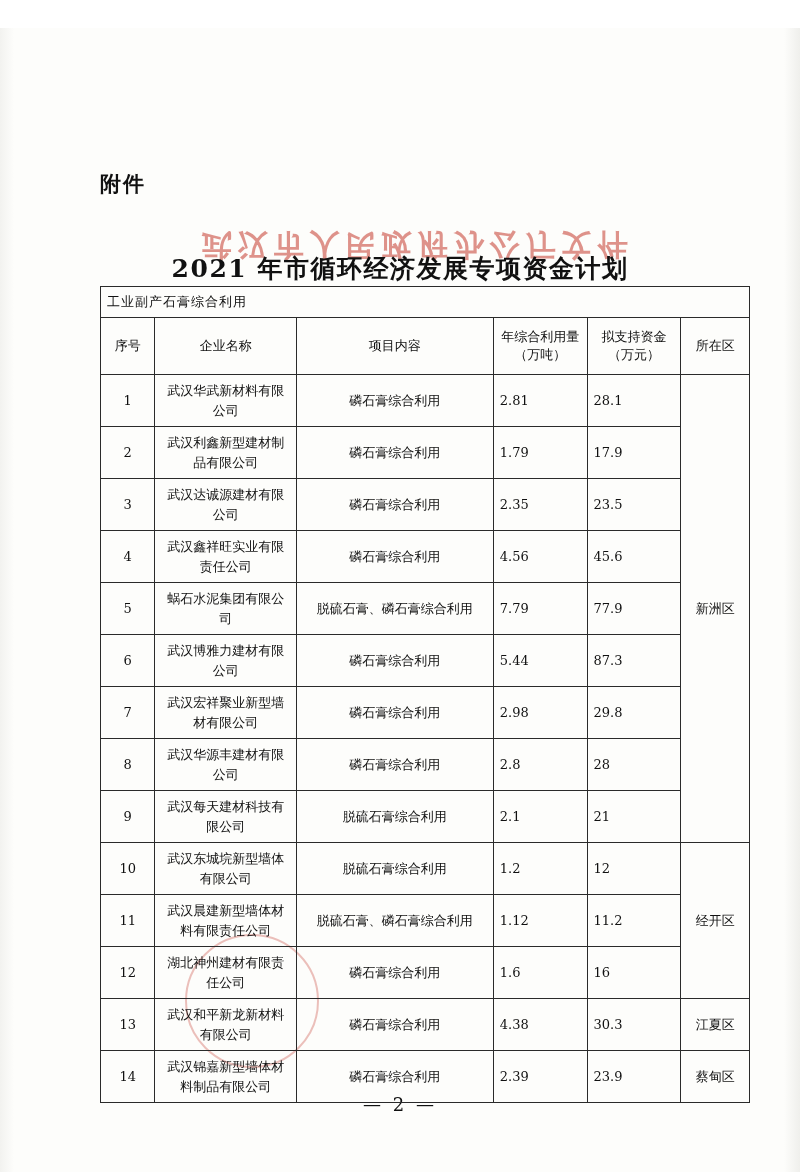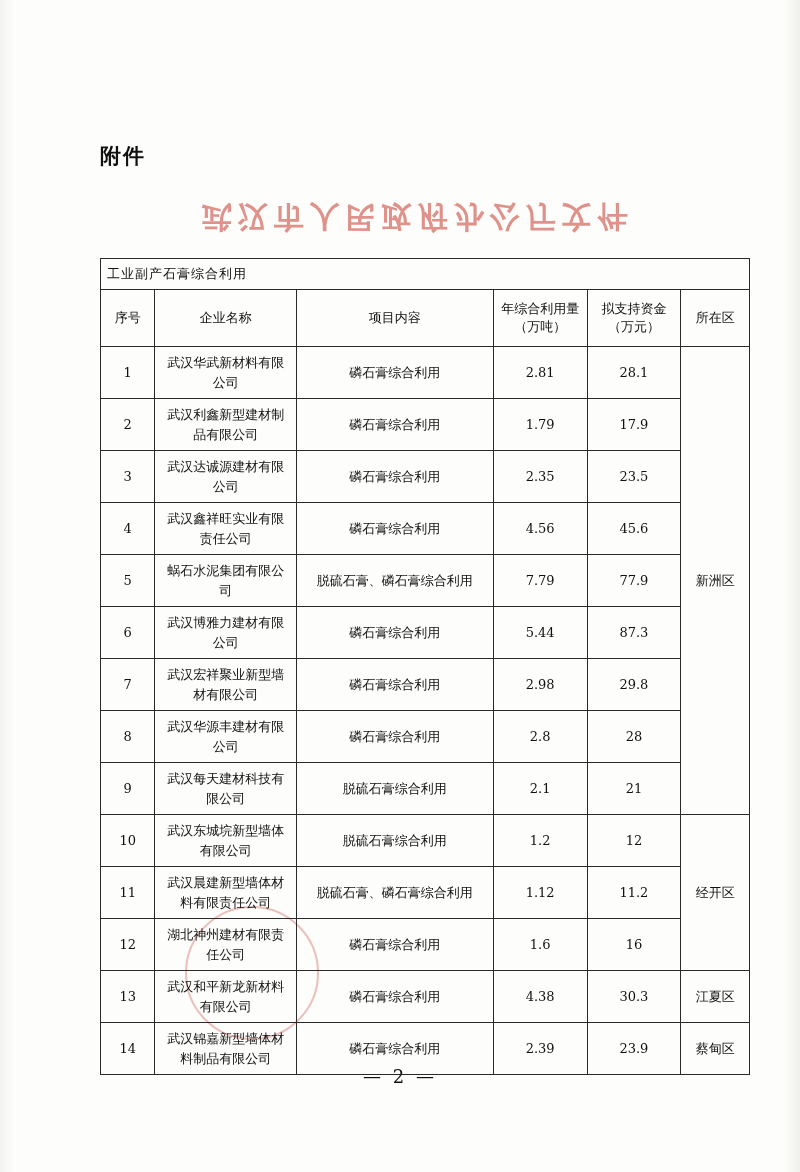--- a/index.html
+++ b/index.html
@@ -13,20 +13,21 @@
     position: relative;
     font-family: "DejaVu Serif", "Liberation Serif", serif;
     color: #111;
     overflow: hidden;
   }
 
   .page {
     position: absolute;
     inset: 0;
     background: #fdfdfb;
+    margin-top: 28px;
   }
 
   
   .page::before {
     content: "";
     position: absolute;
     left: 0; top: 0; bottom: 0;
     width: 14px;
     background: linear-gradient(to right, #e9e9e6, #fdfdfb);
     opacity: .55;
@@ -167,21 +168,21 @@
     line-height: 1.5;
     padding-left: 10px;
   }
   td.content {
     width: 200px;
     text-align: center;
     padding-left: 10px;
   }
   td.amount, td.fund {
     width: 86px;
-    text-align: center;
+    text-align: left;
   }
   td.district {
     width: 60px;
     text-align: center;
   }
   tbody tr { height: 49px; }
 
   .page-number {
     position: absolute;
     left: 0;
@@ -194,20 +195,21 @@
 </style>
 </head>
 <body>
 
 <div class="page">
 
   <div class="attachment-label">附件</div>
 
   <div class="bleed-text">武汉市人民政府办公厅文件</div>
 
+  <div class="doc-title">2021 年市循环经济发展专项资金计划</div>
 
   <div class="seal2"></div>
 
   <table class="plan">
     <thead>
       <tr class="section-head">
         <td colspan="6">工业副产石膏综合利用</td>
       </tr>
       <tr>
         <th class="idx">序号</th>

